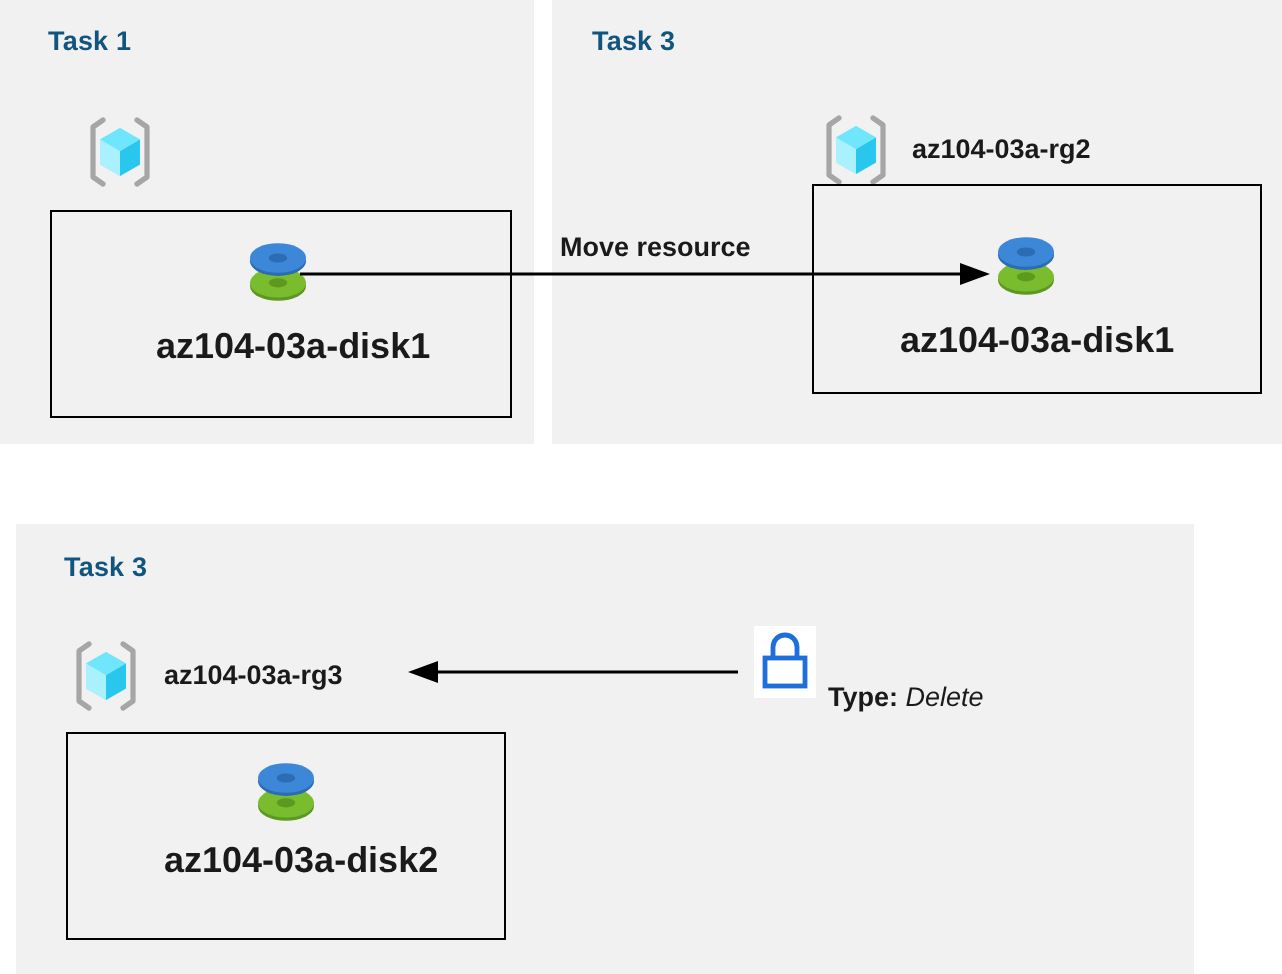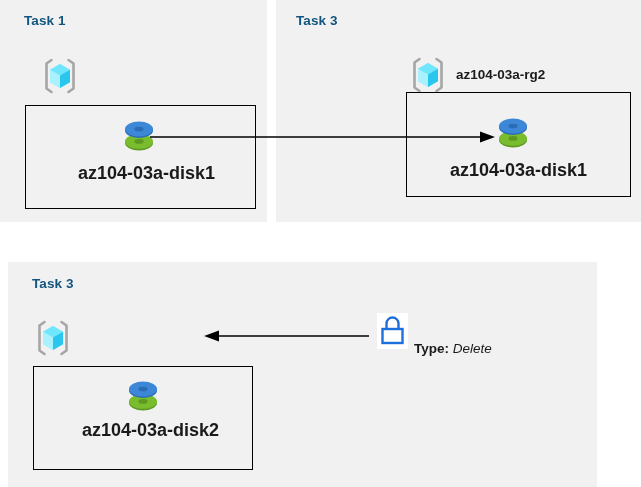--- a/index.html
+++ b/index.html
@@ -143,40 +143,42 @@
       <ellipse cx="17" cy="26" rx="14" ry="7.4" fill="#5d9921"></ellipse>
       <ellipse cx="17" cy="24.4" rx="14" ry="7.4" fill="#79bc2e"></ellipse>
       <ellipse cx="17" cy="24.4" rx="4.6" ry="2.3" fill="#5d9921"></ellipse>
       <ellipse cx="17" cy="13.6" rx="14" ry="7.4" fill="#2b6cb5"></ellipse>
       <ellipse cx="17" cy="12" rx="14" ry="7.4" fill="#3c87d8"></ellipse>
       <ellipse cx="17" cy="12" rx="4.6" ry="2.3" fill="#2b6cb5"></ellipse>
     </svg>
   </div>
   <div class="disk-label" id="disklabel-2">az104-03a-disk1</div>
 
+  <div class="arrow-label" id="label-move">Move resource</div>
   <div class="connector" id="arrow-move">
     <svg viewBox="0 0 345 22" width="345" height="22" aria-hidden="true">
       <line x1="0" y1="11" x2="332" y2="11" stroke="#000000" stroke-width="1.4"></line>
       <polygon points="345,11 330,5.5 330,16.5" fill="#000000"></polygon>
     </svg>
   </div>
 
   <div class="panel" id="panel-task3"></div>
   <div class="panel-title" id="title-task3">Task 3</div>
 
   <div class="rg-icon" id="rgicon-3">
     <svg viewBox="0 0 40 40" width="40" height="40" aria-hidden="true">
       <path d="M11.5 4 L6.5 7.5 L6.5 32.5 L11.5 36" fill="none" stroke="#a6a6a6" stroke-width="2.6" stroke-linecap="round" stroke-linejoin="round"></path>
       <path d="M28.5 4 L33.5 7.5 L33.5 32.5 L28.5 36" fill="none" stroke="#a6a6a6" stroke-width="2.6" stroke-linecap="round" stroke-linejoin="round"></path>
       <polygon points="20,8 30,13.8 30,26.2 20,32 10,26.2 10,13.8" fill="#8fecfd"></polygon>
       <polygon points="20,8 30,13.8 20,19.6 10,13.8" fill="#6fe6fb"></polygon>
       <polygon points="20,19.6 30,13.8 30,26.2 20,32" fill="#29c6ee"></polygon>
       <polygon points="20,19.6 20,32 10,26.2 10,13.8" fill="#a9f2fd"></polygon>
     </svg>
   </div>
+  <div class="rg-label" id="rglabel-3">az104-03a-rg3</div>
 
   <div class="rg-box" id="box-task3"></div>
 
   <div class="disk-icon" id="diskicon-3">
     <svg viewBox="0 0 34 38" width="34" height="38" aria-hidden="true">
       <ellipse cx="17" cy="26" rx="14" ry="7.4" fill="#5d9921"></ellipse>
       <ellipse cx="17" cy="24.4" rx="14" ry="7.4" fill="#79bc2e"></ellipse>
       <ellipse cx="17" cy="24.4" rx="4.6" ry="2.3" fill="#5d9921"></ellipse>
       <ellipse cx="17" cy="13.6" rx="14" ry="7.4" fill="#2b6cb5"></ellipse>
       <ellipse cx="17" cy="12" rx="14" ry="7.4" fill="#3c87d8"></ellipse>

